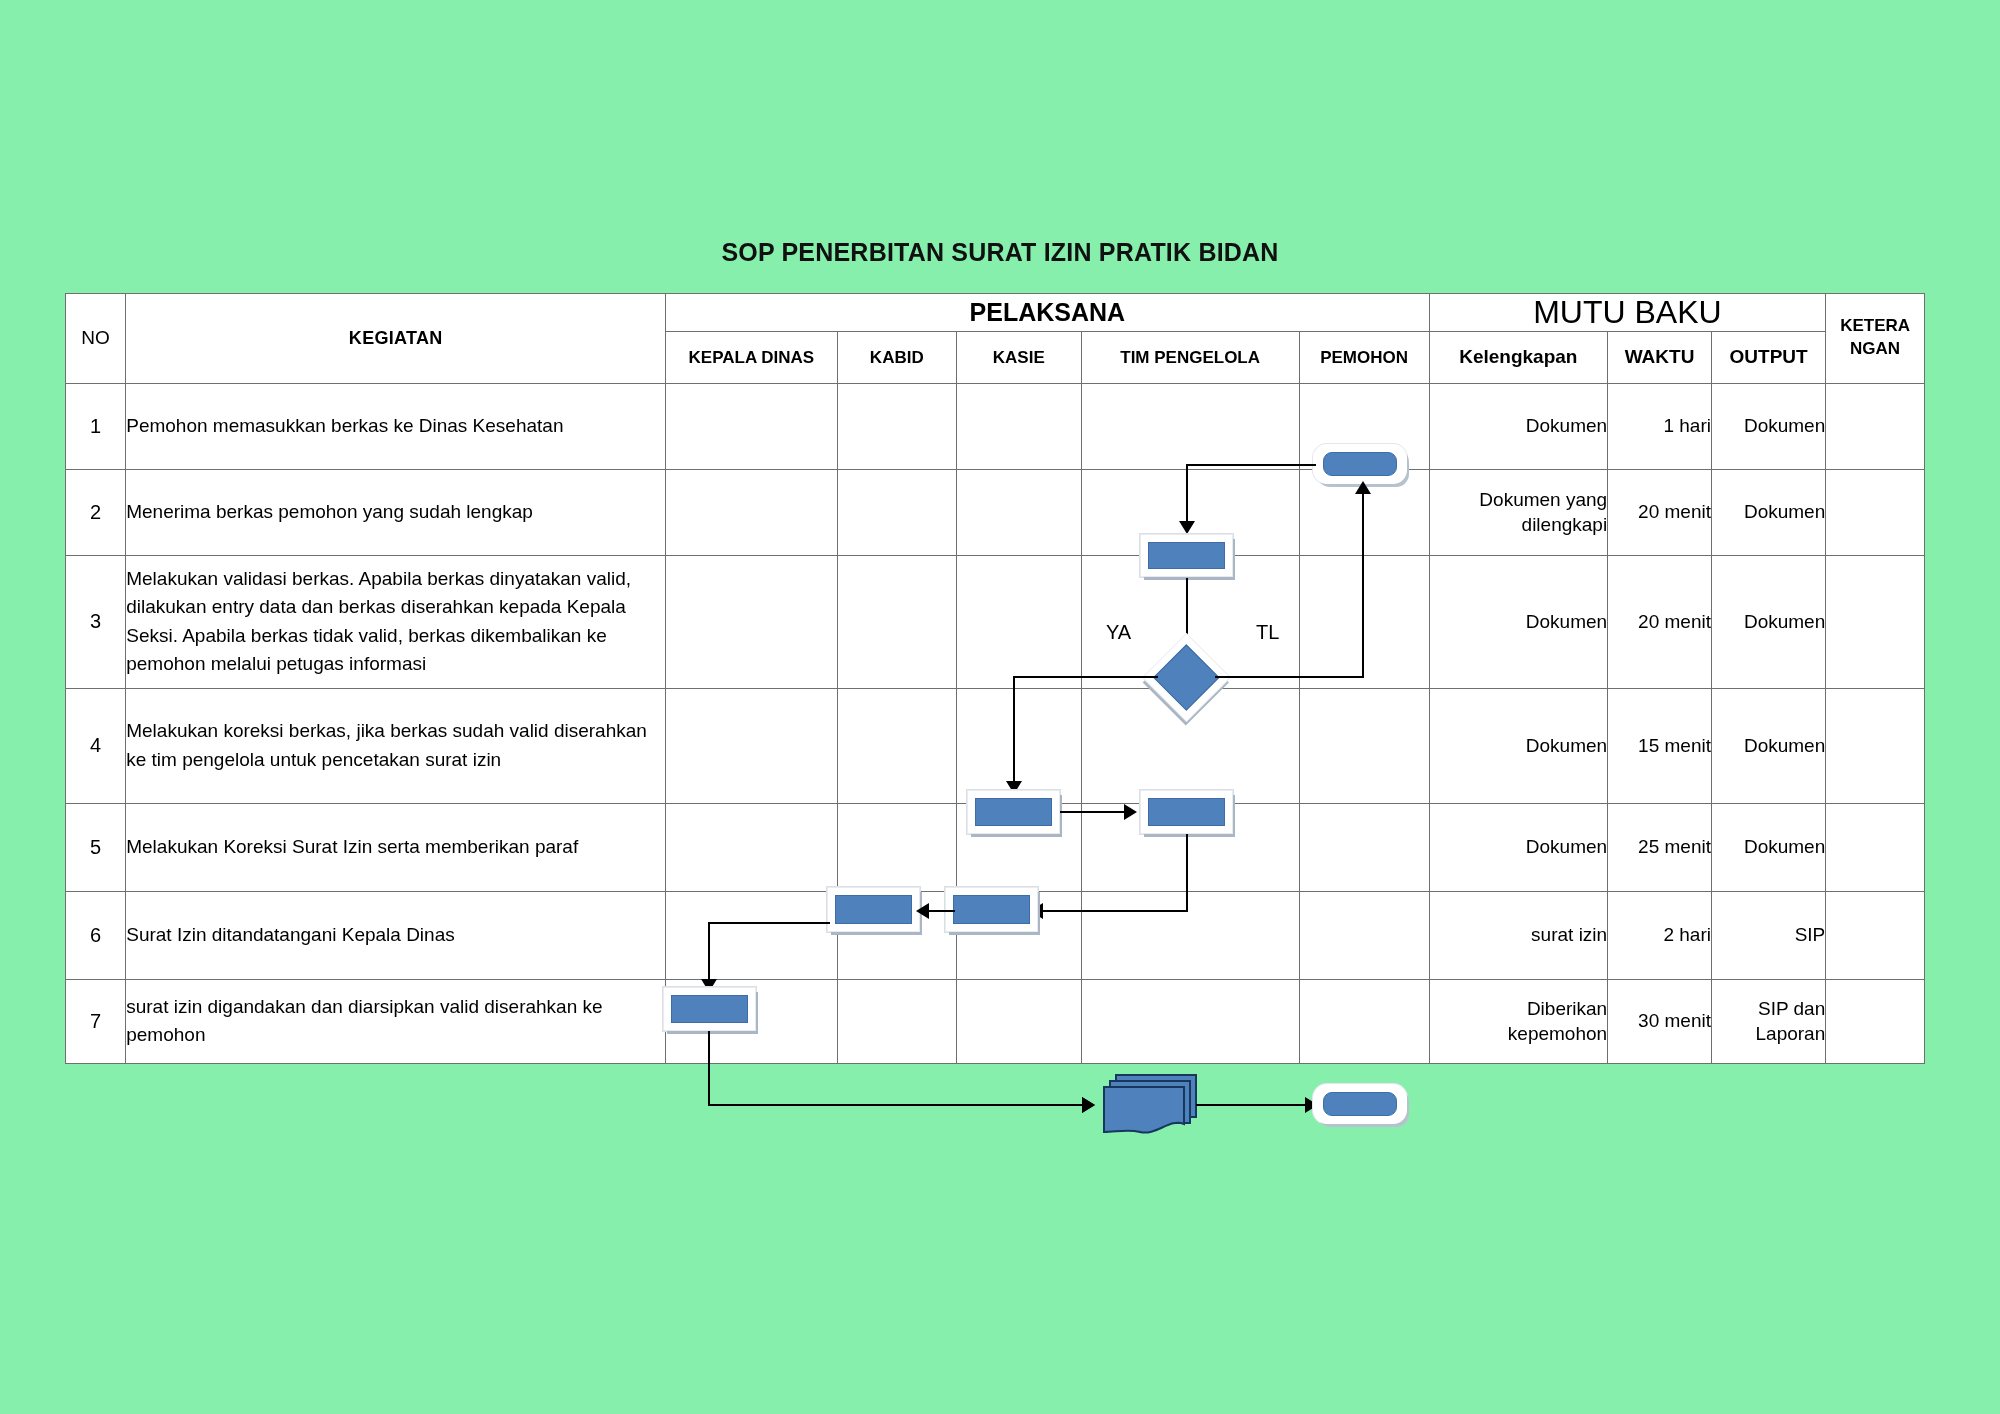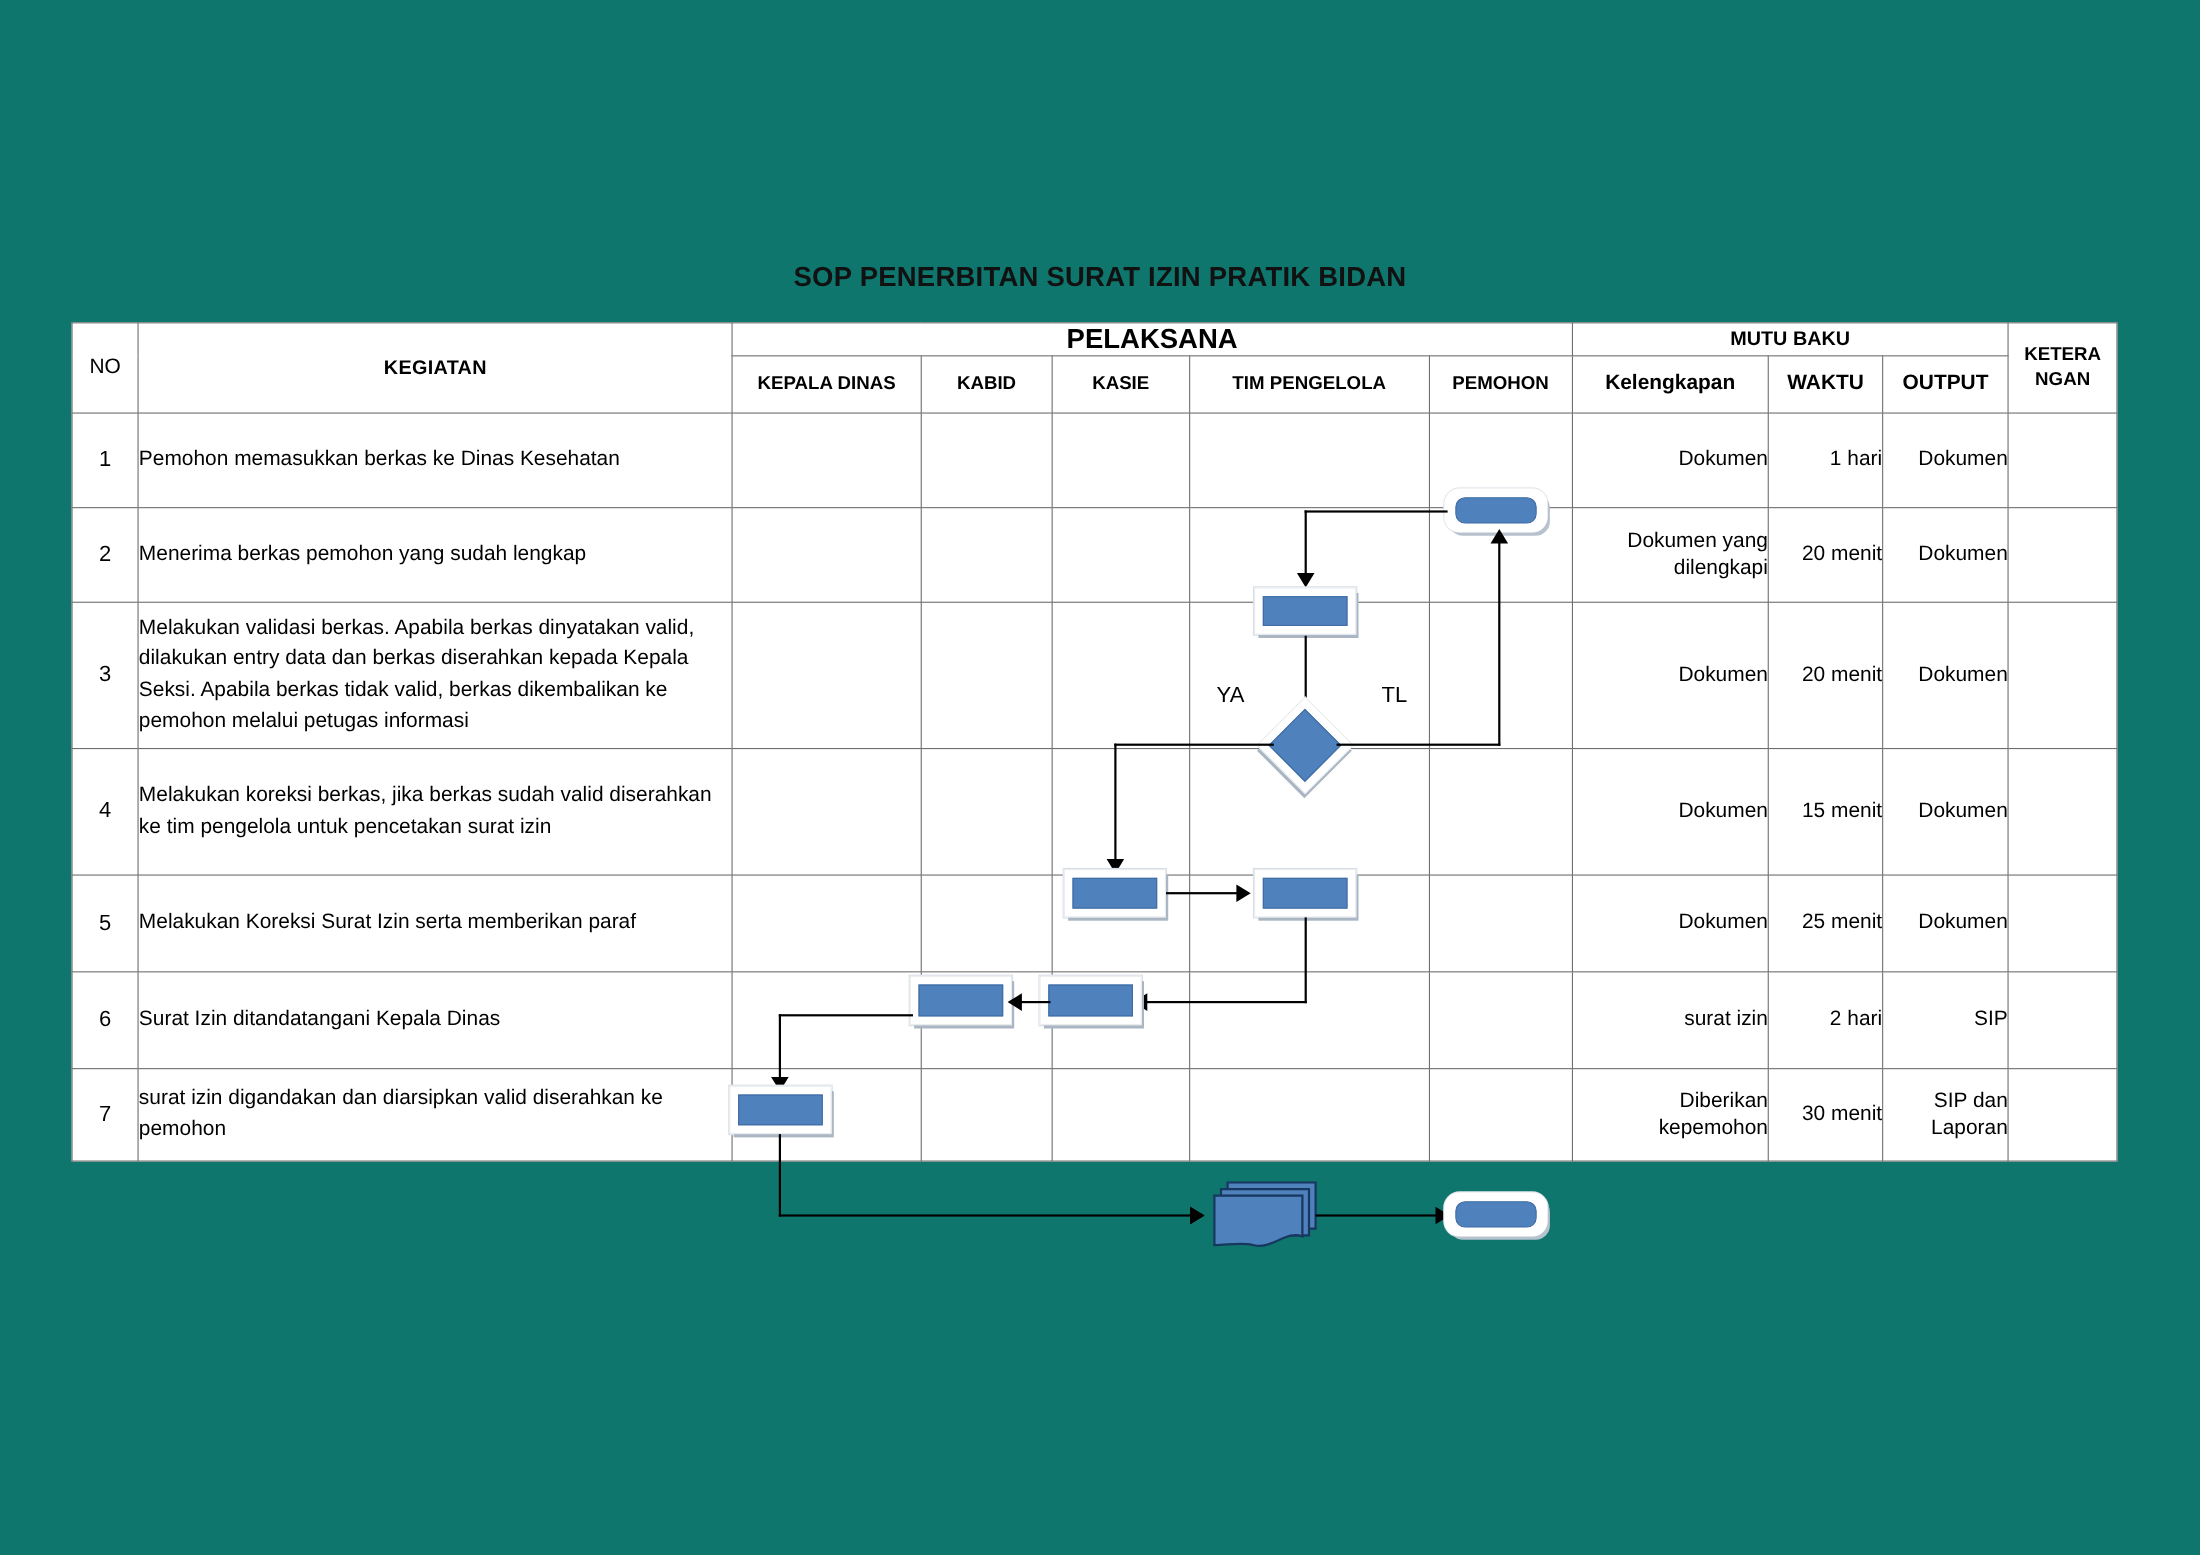--- a/index.html
+++ b/index.html
@@ -1,18 +1,18 @@
 <!DOCTYPE html>
 <html><head>
 <meta charset="utf-8">
 <style>
   html,body{margin:0;padding:0;background:#ffffff;}
   body{width:2000px;height:1414px;font-family:"Liberation Sans",sans-serif;color:#000;}
 
-  #page{position:relative;width:2000px;height:1414px;background:#0f766e;overflow:hidden;}
+  #page{position:relative;width:2000px;height:1414px;background:#86efac;overflow:hidden;}
 
   
   #doc-title{
     position:absolute;left:0;top:238px;width:2000px;
     text-align:center;
     font-family:"Liberation Sans",sans-serif;
     font-size:25px;font-weight:bold;letter-spacing:.2px;
     color:#111;
   }
 
@@ -33,21 +33,21 @@
   .hd{
     text-align:center;
     font-weight:bold;
     font-family:"Liberation Sans",sans-serif;
     font-size:17px;
     color:#000;
     line-height:1.15;
     padding:4px 2px;
   }
   .hd-big{font-size:25px;font-weight:bold;text-align:center;}
-  .hd-mutu{font-size:18px;font-weight:bold;}
+  .hd-mutu{font-size:32px;font-weight:normal;}
   .hd-kel{font-size:19px;font-weight:bold;}
   .hd-wak{font-size:19px;font-weight:bold;}
   .hd-out{font-size:19px;font-weight:bold;}
   .hd-ket{font-size:17px;font-weight:bold;line-height:1.35;}
   .hd-no{font-size:19px;font-weight:normal;}
   .hd-keg{font-size:18px;font-weight:bold;letter-spacing:.3px;}
 
   .cell-no{text-align:center;font-size:20px;font-weight:normal;}
   .cell-keg{
     font-size:19px;line-height:1.5;

